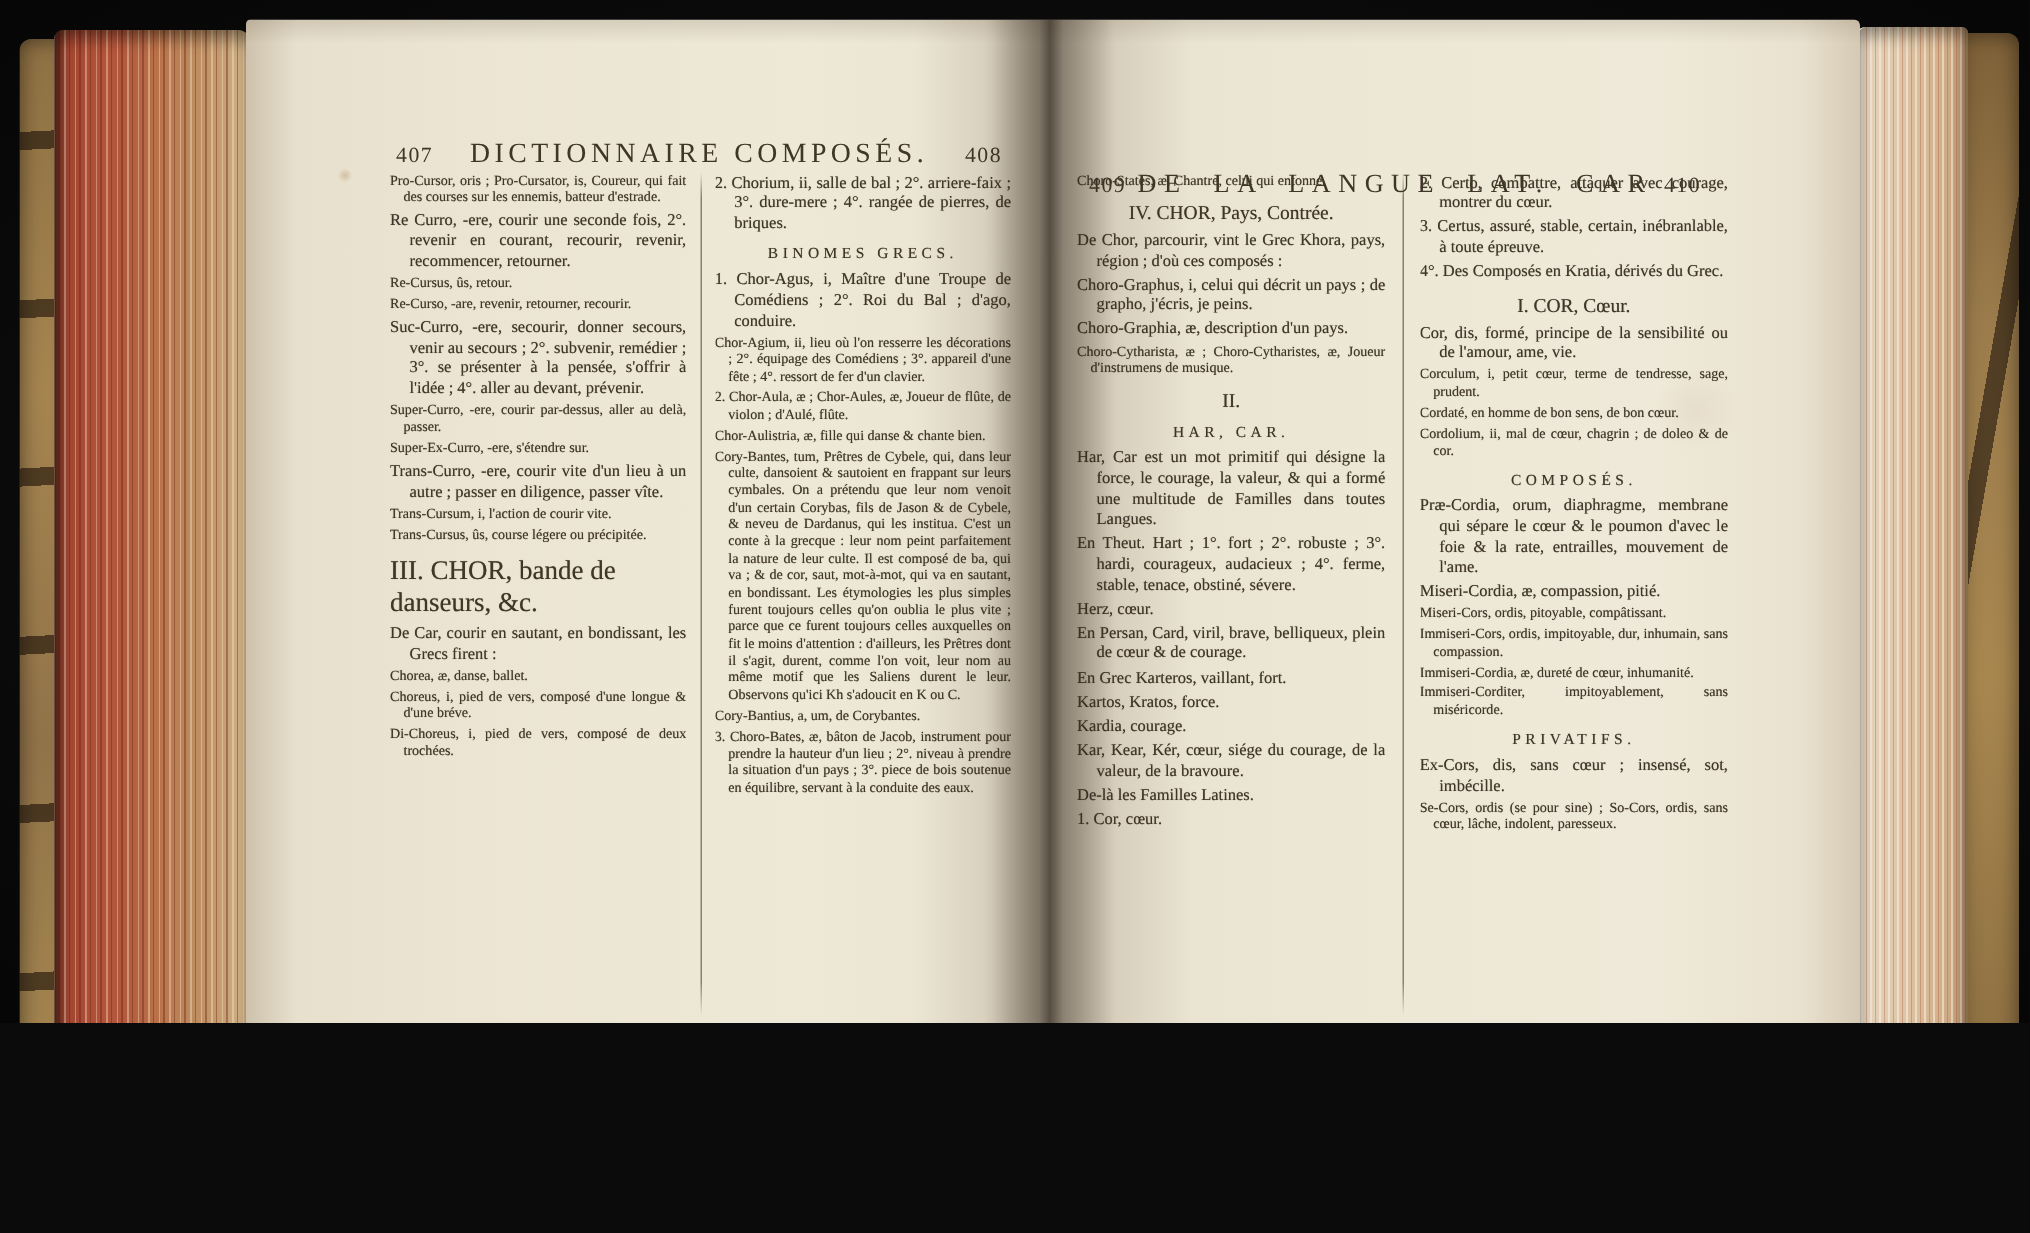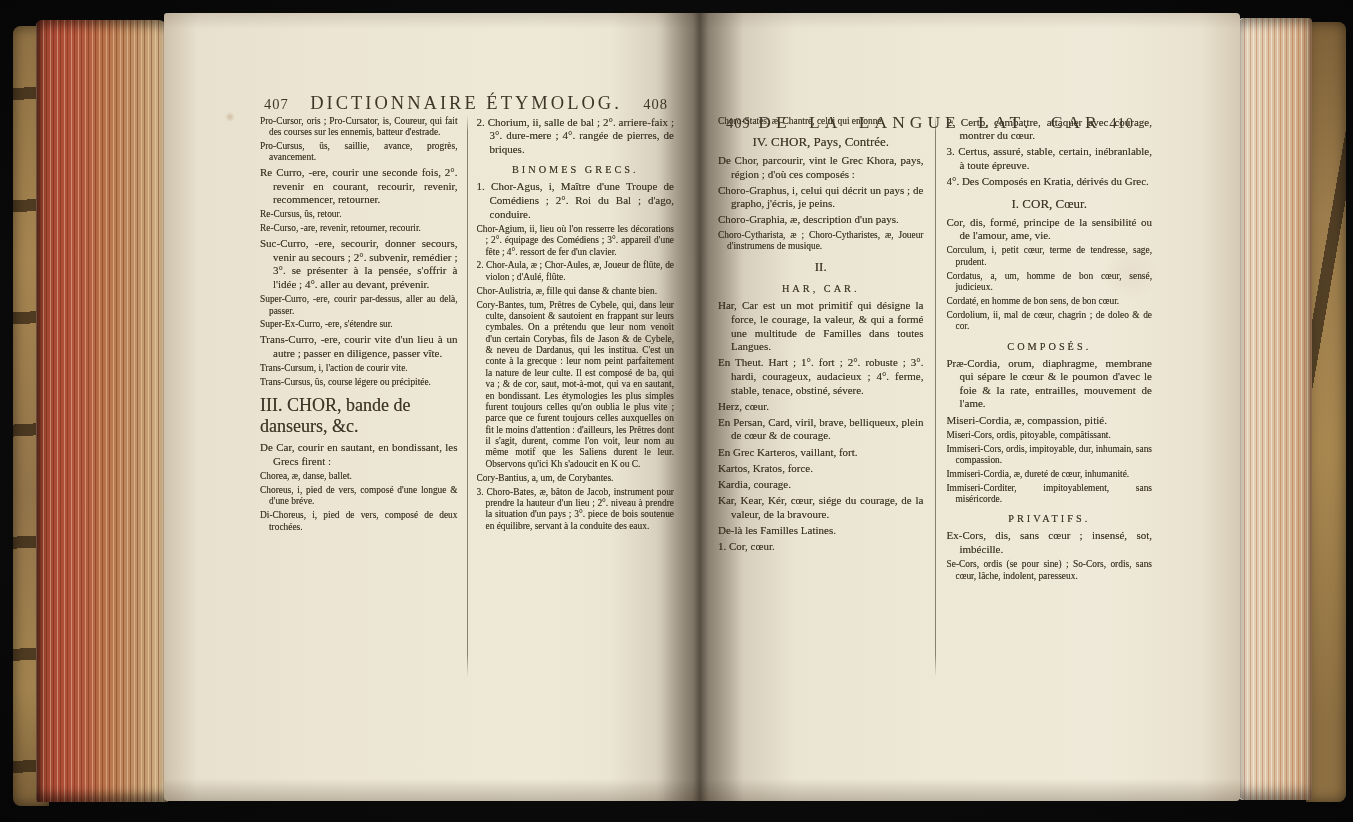--- a/index.html
+++ b/index.html
@@ -1,16 +1,16 @@
 <!DOCTYPE html>
 <html><head>
 <meta charset="utf-8">
 <style>
   html,body{margin:0;padding:0;background:#0b0b0c;}
-  .stage{position:relative;width:1353px;height:822px;background:
+  .stage{position:relative;width:1353px;height:682px;background:
     radial-gradient(ellipse at 50% 50%, #121212 0%, #0a0a0b 70%, #060607 100%);
     overflow:hidden;font-family:"Liberation Serif","DejaVu Serif",serif;}
 
   
   .cover-left{position:absolute;left:13px;top:26px;width:36px;height:780px;
     background:
       repeating-linear-gradient(177deg, rgba(35,22,10,0) 0 62px, rgba(35,22,10,0.65) 62px 74px, rgba(35,22,10,0) 74px 112px),
       linear-gradient(180deg,#8f7144,#a68550 30%,#93744a 60%,#a3844f 85%,#7c6038);
     border-radius:8px 0 0 8px;box-shadow:inset 0 0 14px rgba(0,0,0,0.55);}
   .cover-right{position:absolute;left:1306px;top:22px;width:40px;height:780px;
@@ -86,27 +86,26 @@
 
   <div class="cover-left"></div>
   <div class="cover-right"></div>
 
   <div class="edge-left"></div>
   <div class="edge-right"></div>
 
   <div class="page page-left">
     <div class="page-header">
       <span class="page-num">407</span>
-      <span class="running-title">DICTIONNAIRE ÉTYMOLOG.</span>
+      <span class="running-title">DICTIONNAIRE COMPOSÉS.</span>
       <span class="page-num">408</span>
     </div>
     <div class="columns">
       <div class="col">
           <div class="blk sub">Pro-Cursor, oris ; Pro-Cursator, is, Coureur, qui fait des courses sur les ennemis, batteur d'estrade.</div>
-          <div class="blk sub">Pro-Cursus, ûs, saillie, avance, progrès, avancement.</div>
           <div class="blk entry">Re Curro, -ere, courir une seconde fois, 2°. revenir en courant, recourir, revenir, recommencer, retourner.</div>
           <div class="blk sub">Re-Cursus, ûs, retour.</div>
           <div class="blk sub">Re-Curso, -are, revenir, retourner, recourir.</div>
           <div class="blk entry">Suc-Curro, -ere, secourir, donner secours, venir au secours ; 2°. subvenir, remédier ; 3°. se présenter à la pensée, s'offrir à l'idée ; 4°. aller au devant, prévenir.</div>
           <div class="blk sub">Super-Curro, -ere, courir par-dessus, aller au delà, passer.</div>
           <div class="blk sub">Super-Ex-Curro, -ere, s'étendre sur.</div>
           <div class="blk entry">Trans-Curro, -ere, courir vite d'un lieu à un autre ; passer en diligence, passer vîte.</div>
           <div class="blk sub">Trans-Cursum, i, l'action de courir vite.</div>
           <div class="blk sub">Trans-Cursus, ûs, course légere ou précipitée.</div>
           <div class="blk hleft">III. CHOR, bande de danseurs, &amp;c.</div>
@@ -158,21 +157,20 @@
           <div class="blk entry">1. Cor, cœur.</div>
         </div>
       <div class="colrule"></div>
       <div class="col">
           <div class="blk entry">2. Certo, combattre, attaquer avec courage, montrer du cœur.</div>
           <div class="blk entry">3. Certus, assuré, stable, certain, inébranlable, à toute épreuve.</div>
           <div class="blk entry">4°. Des Composés en Kratia, dérivés du Grec.</div>
           <div class="blk hcent">I. COR, Cœur.</div>
           <div class="blk entry">Cor, dis, formé, principe de la sensibilité ou de l'amour, ame, vie.</div>
           <div class="blk sub">Corculum, i, petit cœur, terme de tendresse, sage, prudent.</div>
-          <div class="blk sub">Cordatus, a, um, homme de bon cœur, sensé, judicieux.</div>
           <div class="blk sub">Cordaté, en homme de bon sens, de bon cœur.</div>
           <div class="blk sub">Cordolium, ii, mal de cœur, chagrin ; de doleo &amp; de cor.</div>
           <div class="blk hsc">COMPOSÉS.</div>
           <div class="blk entry">Præ-Cordia, orum, diaphragme, membrane qui sépare le cœur &amp; le poumon d'avec le foie &amp; la rate, entrailles, mouvement de l'ame.</div>
           <div class="blk entry">Miseri-Cordia, æ, compassion, pitié.</div>
           <div class="blk sub">Miseri-Cors, ordis, pitoyable, compâtissant.</div>
           <div class="blk sub">Immiseri-Cors, ordis, impitoyable, dur, inhumain, sans compassion.</div>
           <div class="blk sub">Immiseri-Cordia, æ, dureté de cœur, inhumanité.</div>
           <div class="blk sub">Immiseri-Corditer, impitoyablement, sans miséricorde.</div>
           <div class="blk hsc">PRIVATIFS.</div>

